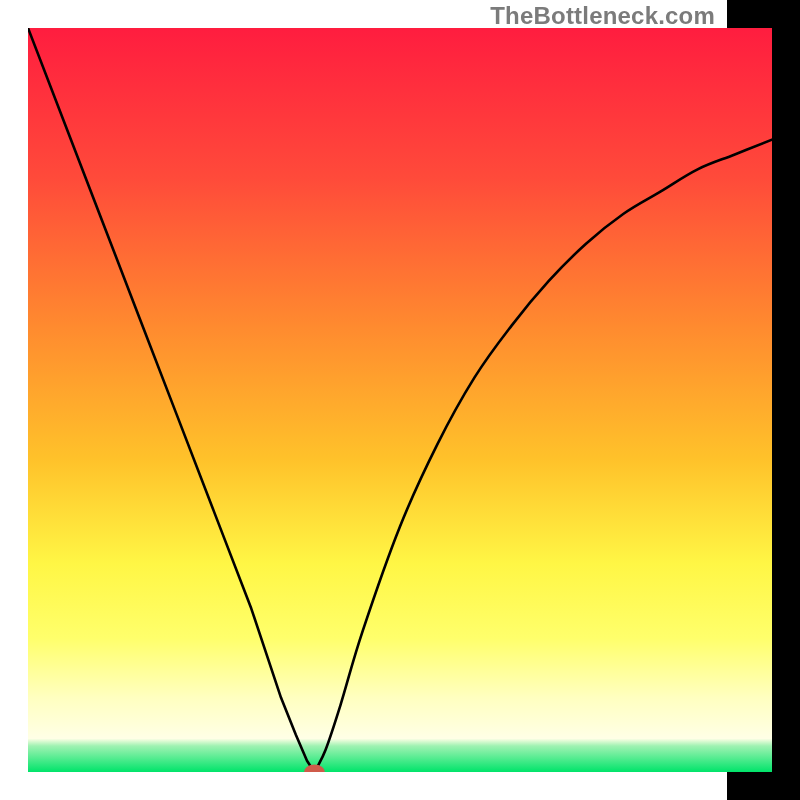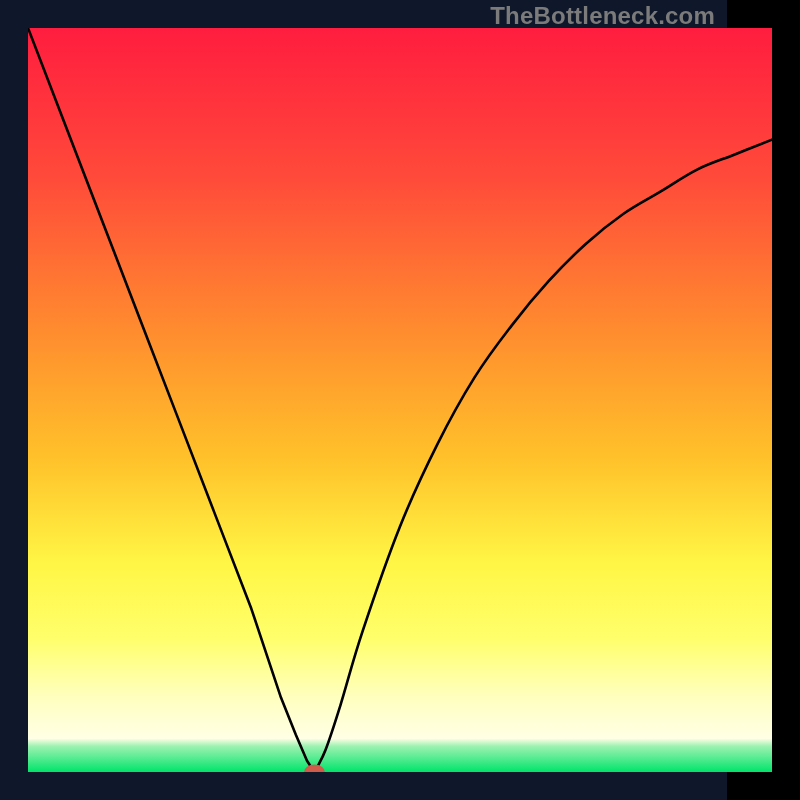--- a/index.html
+++ b/index.html
@@ -6,21 +6,21 @@
     margin: 0;
     padding: 0;
     width: 800px;
     height: 800px;
     background: #000;
   }
   .stage {
     position: relative;
     width: 727px;
     height: 800px;
-    background: #0f172a;
+    background: #ffffff;
     text-decoration: underline;
   }
   .watermark {
     position: absolute;
     top: 2px;
     right: 12px;
     font-family: Arial, Helvetica, sans-serif;
     font-size: 24px;
     font-weight: 600;
     color: #7b7b7b;

